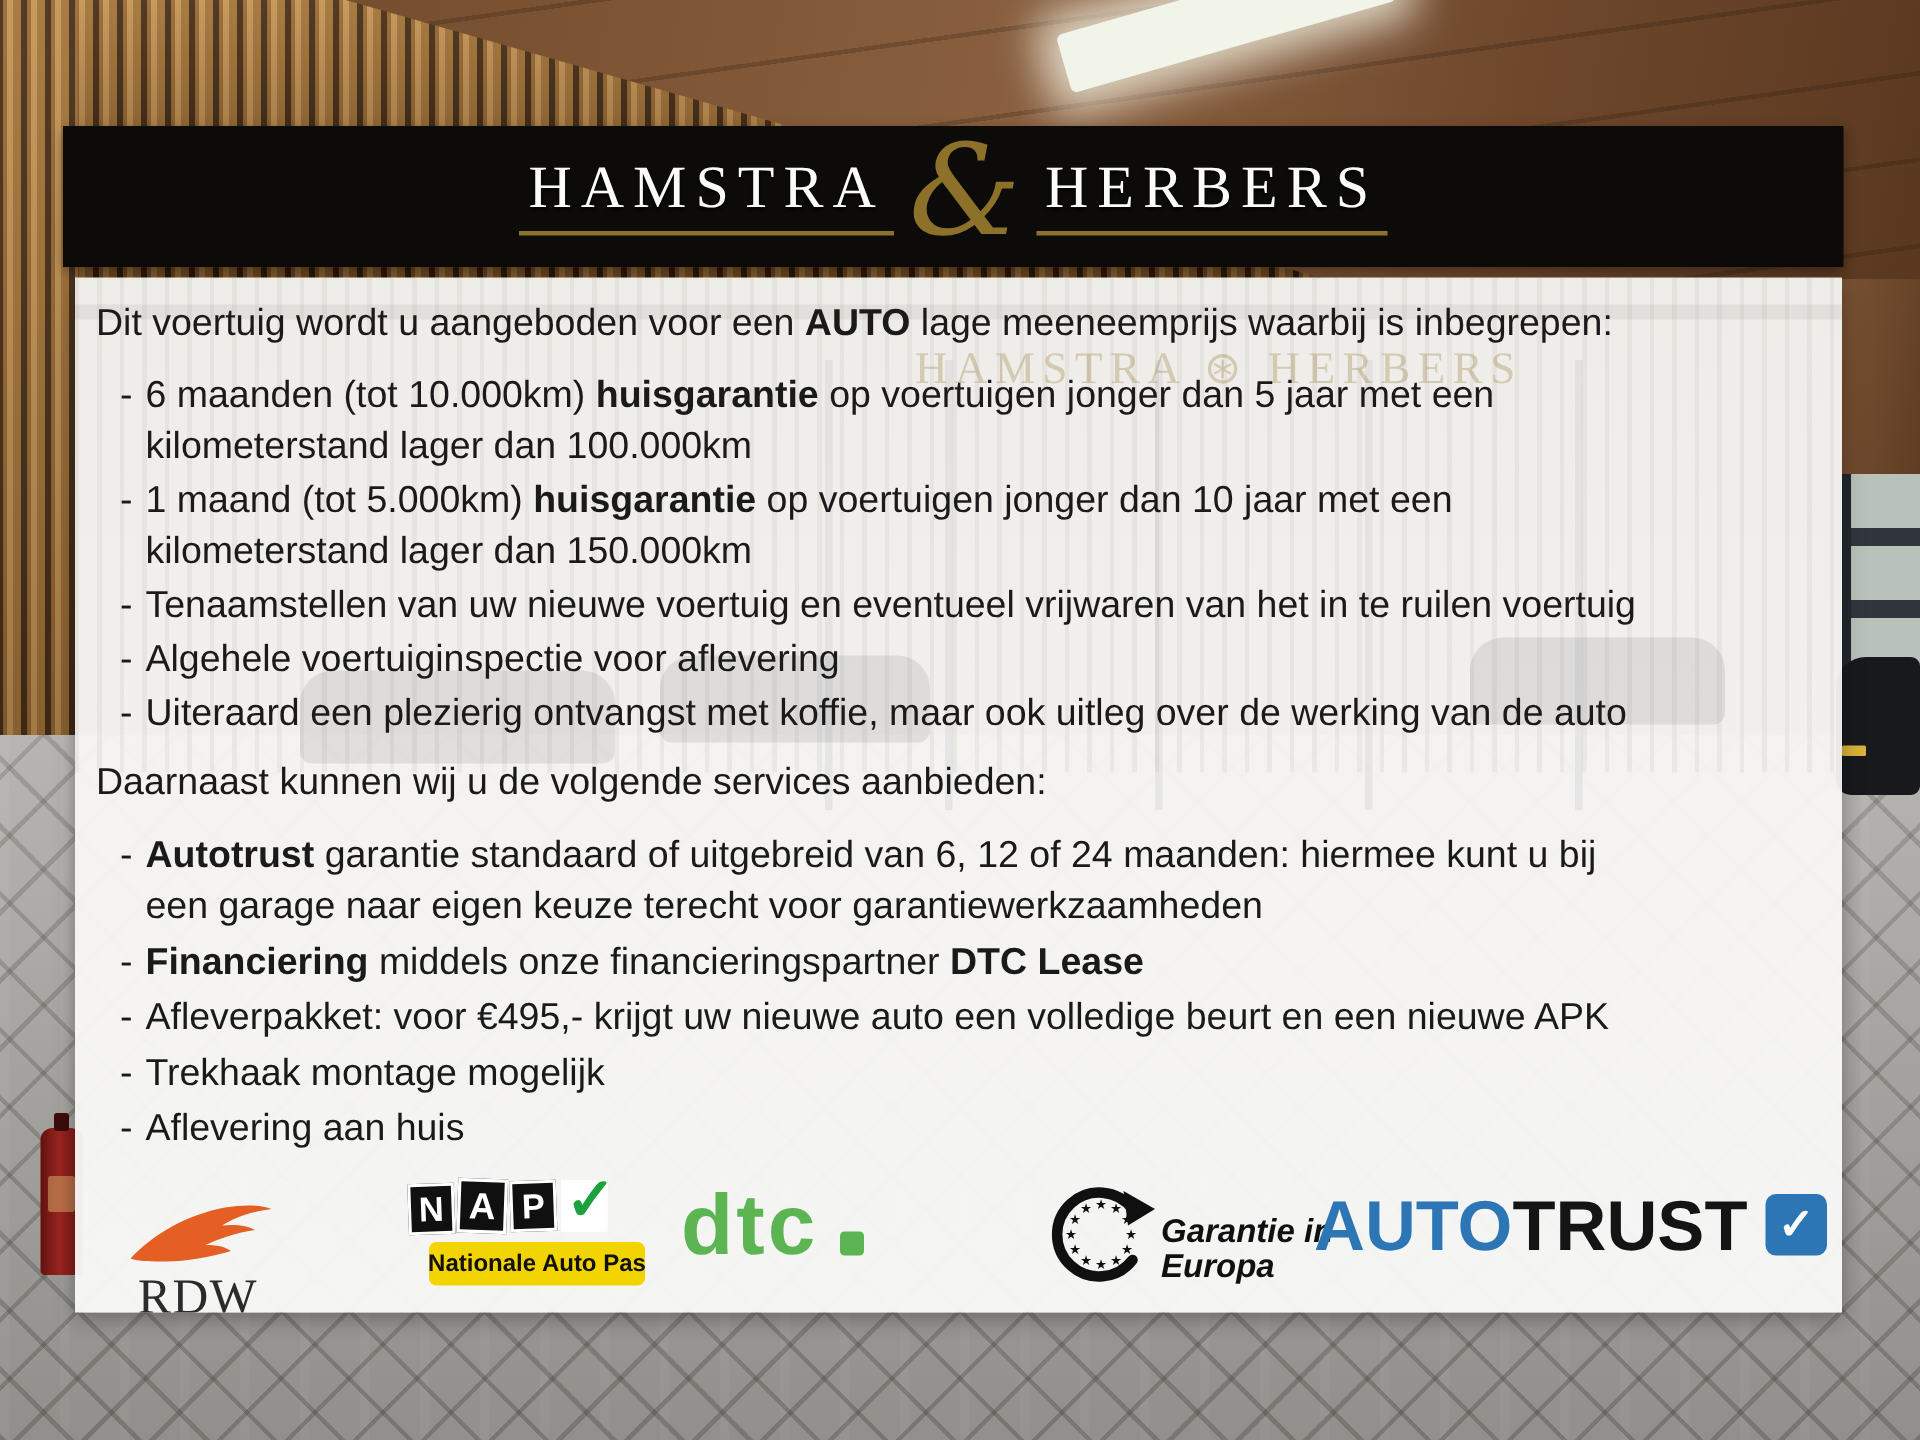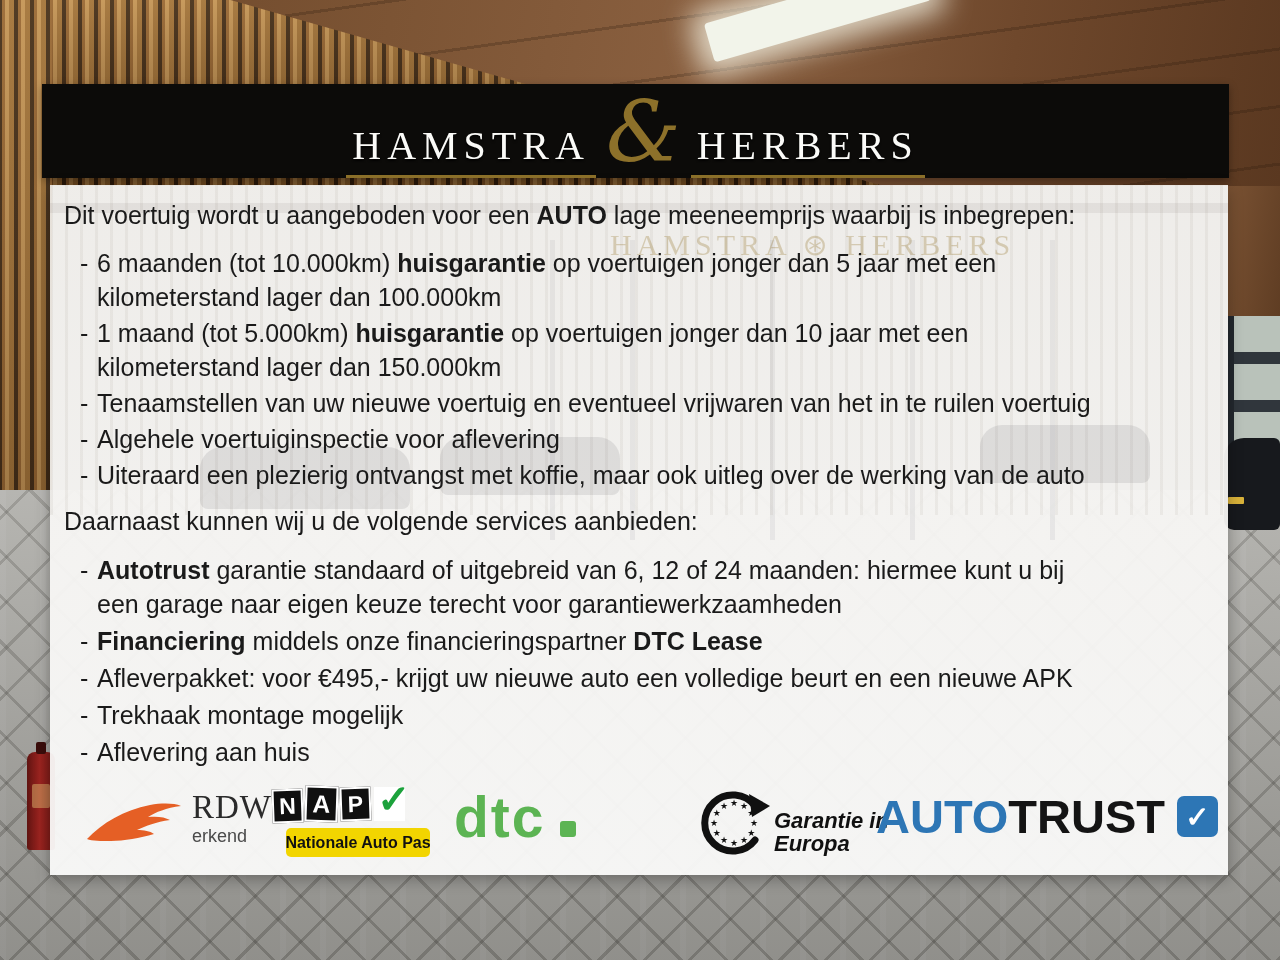--- a/index.html
+++ b/index.html
@@ -39,21 +39,21 @@
   #extinguisher{position:absolute;left:27px;top:752px;width:28px;height:98px;
     background:linear-gradient(90deg,#5f1310,#9c2420 45%,#6f1814);
     border-radius:8px 8px 3px 3px;}
   #extinguisher::before{content:"";position:absolute;left:9px;top:-10px;width:10px;height:12px;
     background:#3a0d0b;border-radius:2px;}
   #extinguisher::after{content:"";position:absolute;left:5px;top:32px;width:18px;height:24px;
     background:rgba(230,200,120,.45);border-radius:2px;}
 
   
   #banner{position:absolute;left:42px;top:84px;width:1187px;height:94px;background:#0c0b09;
-    display:flex;align-items:flex-end;justify-content:center;box-shadow:0 3px 8px rgba(0,0,0,.35);z-index:5;}
+    display:flex;align-items:center;justify-content:center;box-shadow:0 3px 8px rgba(0,0,0,.35);z-index:5;}
   .brand-word{font-family:"Liberation Serif",serif;font-size:40px;letter-spacing:6px;color:#fbfbf8;
     border-bottom:3px solid #8d712a;padding:0 6px 9px;line-height:1;
     text-shadow:0 2px 2px rgba(0,0,0,.8);}
   #ampersand{font-family:"DejaVu Serif",serif;font-style:italic;font-size:84px;line-height:84px;
     color:#8d712a;margin:0 10px;position:relative;top:-4px;}
 
   
   #panel{position:absolute;left:50px;top:185px;width:1178px;height:690px;z-index:5;overflow:hidden;
     background:linear-gradient(180deg,rgba(246,244,241,.93),rgba(250,250,249,.95));
     box-shadow:0 4px 14px rgba(0,0,0,.3);}
@@ -76,21 +76,21 @@
   ul.blist li{position:relative;padding-left:33px;margin-bottom:2px;font-size:25px;line-height:34px;white-space:nowrap;}
   ul#services-list{margin-top:15px;}
   ul#services-list li{margin-bottom:3px;}
   .dash{position:absolute;left:16px;top:0;}
   #services-intro{margin-top:12px;}
 
   
   #logos{position:absolute;left:14px;top:598px;width:1160px;height:85px;}
   .logo{position:absolute;}
   
-  #logo-rdw{left:20px;top:8px;display:flex;align-items:flex-start;}
+  #logo-rdw{left:20px;top:8px;display:flex;align-items:flex-start;flex-direction:column;}
   #rdw-wing{margin-top:6px;}
   #rdw-textcol{margin-left:8px;}
   #rdw-name{font-family:"Liberation Serif",serif;font-size:33px;line-height:33px;color:#2b2b2b;letter-spacing:1px;}
   #rdw-sub{font-size:18px;color:#4a4a4a;margin-top:2px;}
   
   #logo-nap{left:208px;top:4px;width:162px;height:72px;}
   #nap-bar{position:absolute;left:14px;top:41px;width:144px;height:29px;background:#f2d500;
     border-radius:5px;display:flex;align-items:center;justify-content:center;
     font-size:16px;font-weight:700;color:#111;white-space:nowrap;}
   #nap-tiles{position:absolute;left:0;top:0;display:flex;gap:3px;}

